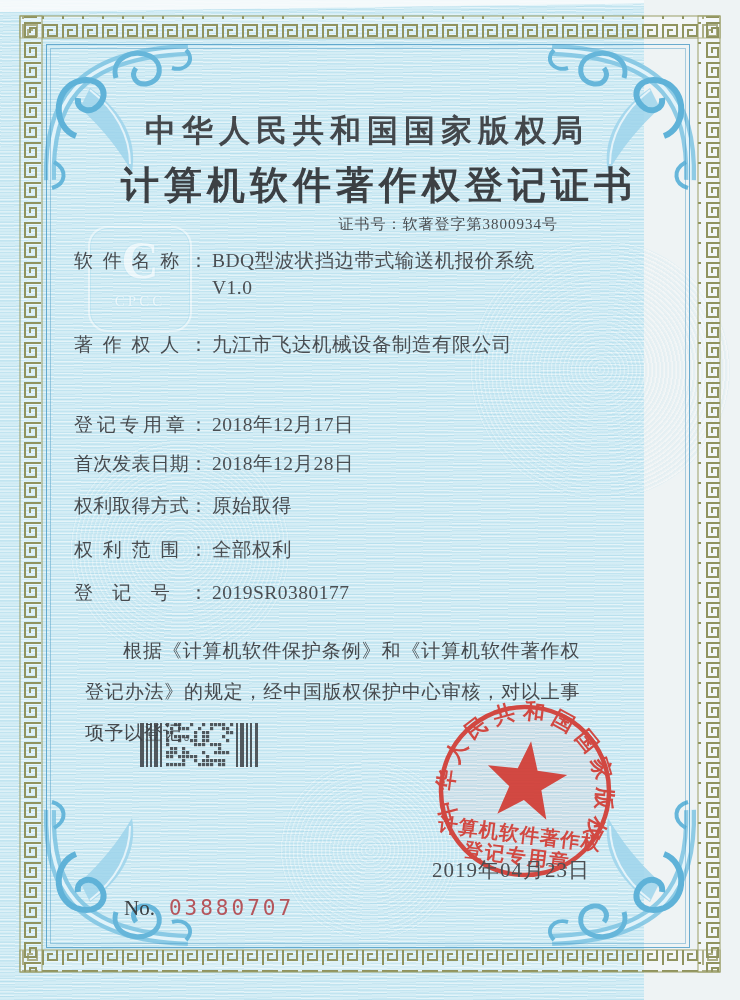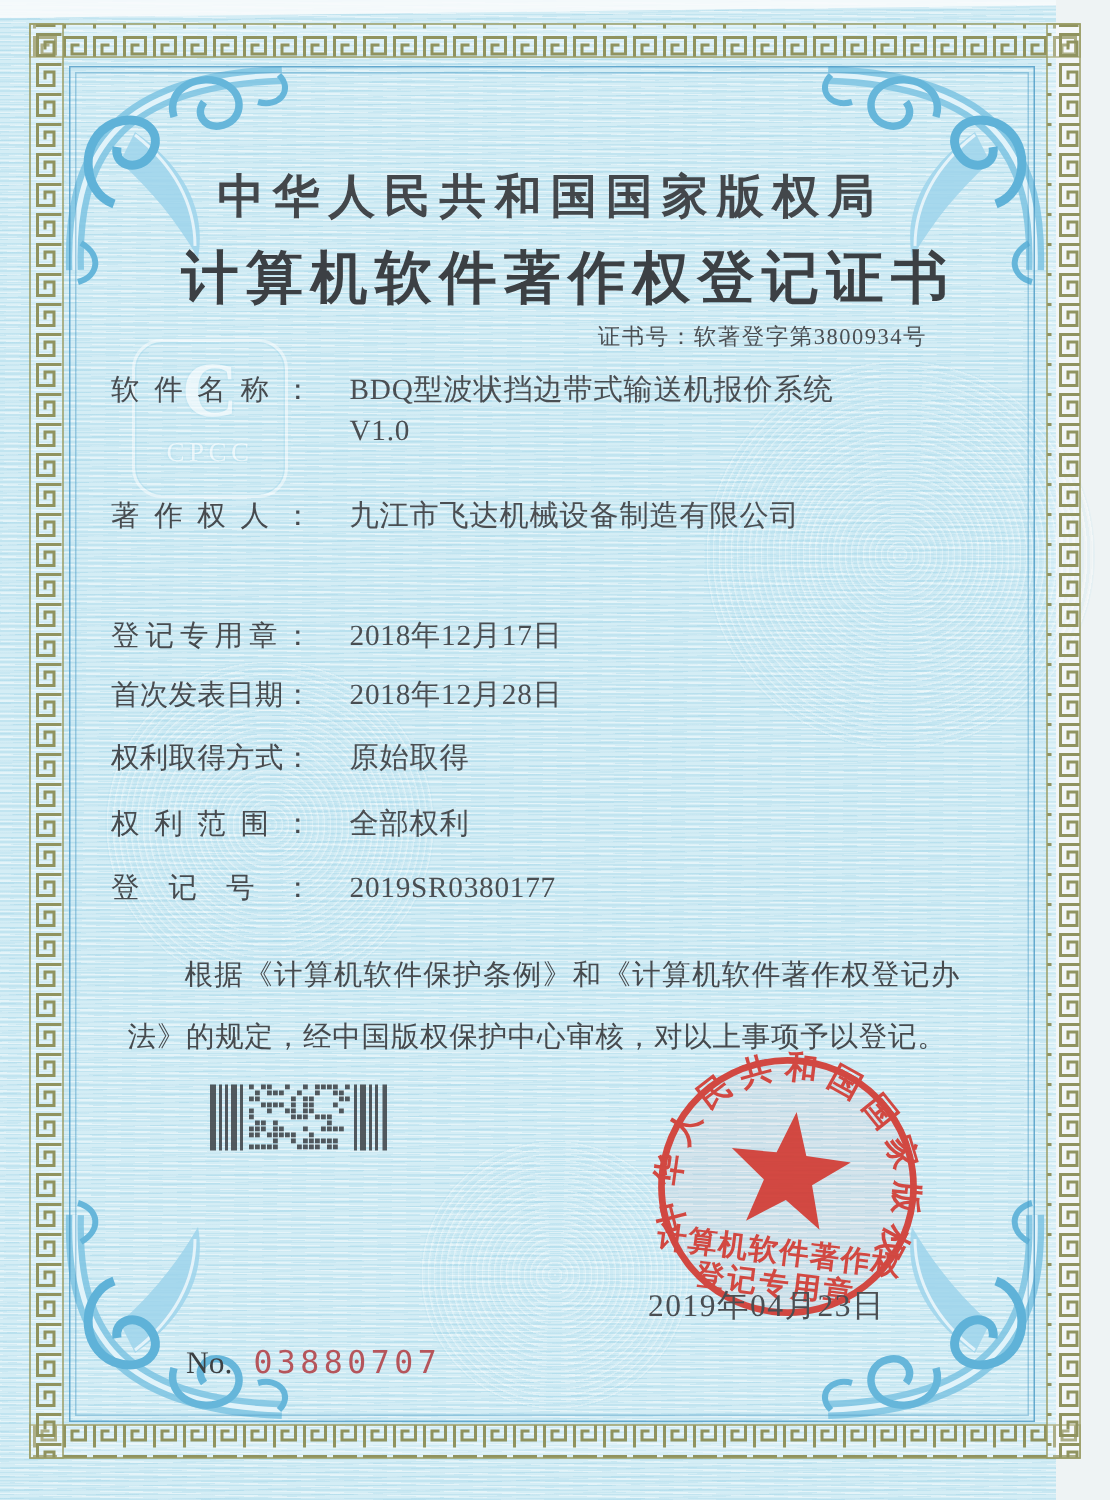--- a/index.html
+++ b/index.html
@@ -2,21 +2,21 @@
 <html lang="zh"><head>
 <meta charset="utf-8">
 <style>
   html,body{margin:0;padding:0;}
   body{
     width:740px;height:1000px;overflow:hidden;
     font-family:"Liberation Serif","DejaVu Serif",serif;
     background:#eef3f4;
   }
   .certificate{
-    position:relative;width:704px;height:1000px;
+    position:relative;width:644px;height:1000px;
     background-color:#d4edf5;
     background-image:
       repeating-linear-gradient(0deg, rgba(126,196,222,.22) 0 1px, transparent 1px 3px),
       repeating-linear-gradient(2deg, rgba(255,255,255,.38) 0 1px, transparent 1px 4px),
       repeating-linear-gradient(-2deg, rgba(126,196,222,.13) 0 1px, transparent 1px 5px);
   }
   .rosette{position:absolute;border-radius:50%;opacity:.45;pointer-events:none;
     background:repeating-radial-gradient(circle, rgba(255,255,255,.55) 0 1px, rgba(140,205,230,.20) 1px 3px, transparent 3px 4px);}
   .rosette.r1{left:470px;top:240px;width:260px;height:260px;}
   .rosette.r2{left:70px;top:440px;width:220px;height:220px;}
@@ -44,31 +44,31 @@
   }
   .cert-no .v{}
   .watermark{
     position:absolute;left:88px;top:226px;width:100px;height:102px;border-radius:20px;
     border:2px solid rgba(255,255,255,.75);opacity:.65;pointer-events:none;
     box-shadow:inset 0 0 0 1px rgba(150,210,232,.45);
     color:rgba(255,255,255,.95);text-align:center;
   }
   .watermark .wc{font-size:52px;line-height:66px;font-weight:700;
     text-shadow:0 0 2px rgba(150,210,232,.8);}
-  .watermark .wt{font-size:18px;letter-spacing:3px;line-height:14px;
+  .watermark .wt{font-size:15px;letter-spacing:3px;line-height:14px;
     text-shadow:0 0 2px rgba(150,210,232,.8);}
   .field-row{
     position:absolute;left:74px;right:56px;display:flex;align-items:flex-start;
     font-size:19px;color:#45494d;line-height:27px;
   }
   .flabel{
     flex:0 0 134px;width:134px;display:inline-block;white-space:nowrap;
     text-align:justify;text-align-last:justify;text-justify:inter-character;color:#474b4f;
   }
-  .fvalue{margin-left:25px;font-size:19.5px;color:#4a4e52;letter-spacing:.5px;}
+  .fvalue{margin-left:4px;font-size:19.5px;color:#4a4e52;letter-spacing:.5px;}
   .statement{
     position:absolute;left:74px;right:64px;top:630px;
     font-size:19px;line-height:41px;color:#464a4e;text-align:justify;text-indent:2em;letter-spacing:.5px;margin-left:11px;
   }
   .barcode{position:absolute;left:140px;top:722px;width:120px;height:46px;}
   .seal{position:absolute;left:434px;top:700px;width:182px;height:182px;}
   .seal-date{
     position:absolute;left:432px;top:856px;font-size:21px;color:#4a4e52;letter-spacing:1px;white-space:nowrap;
   }
   .serial{position:absolute;left:124px;top:860px;font-size:21px;color:#3c4043;white-space:nowrap;margin-top:36px;}

